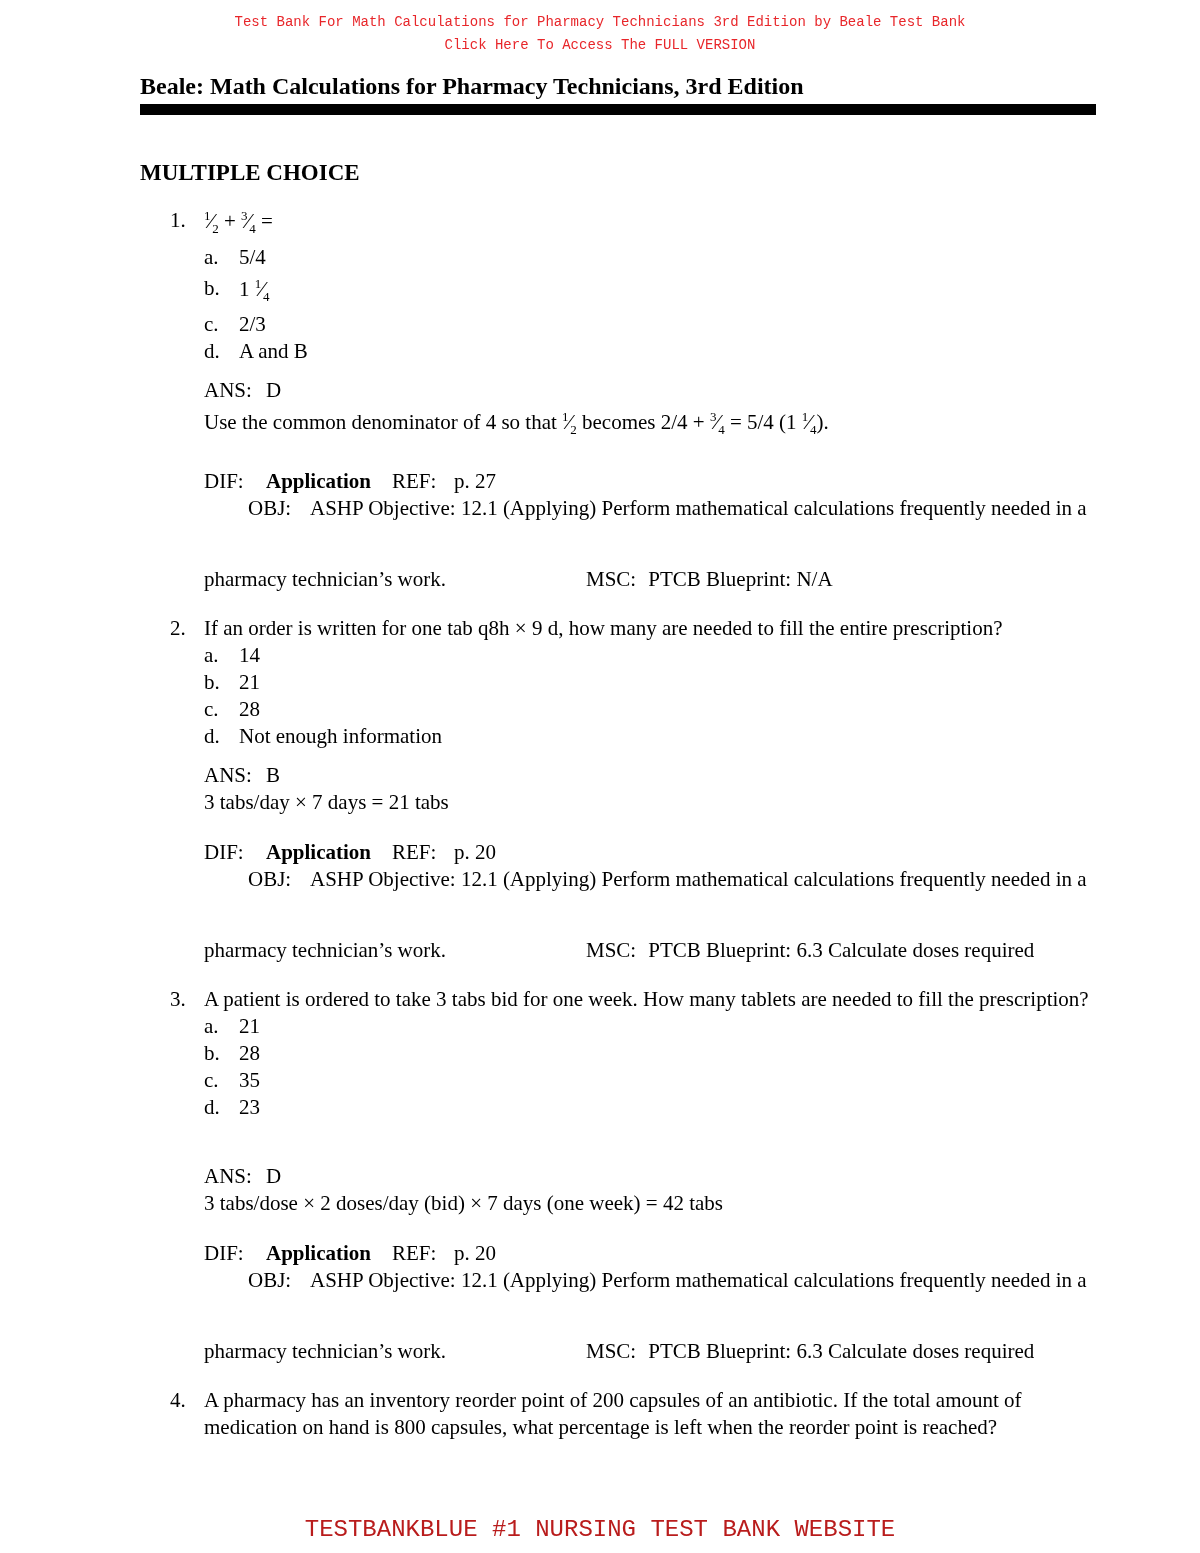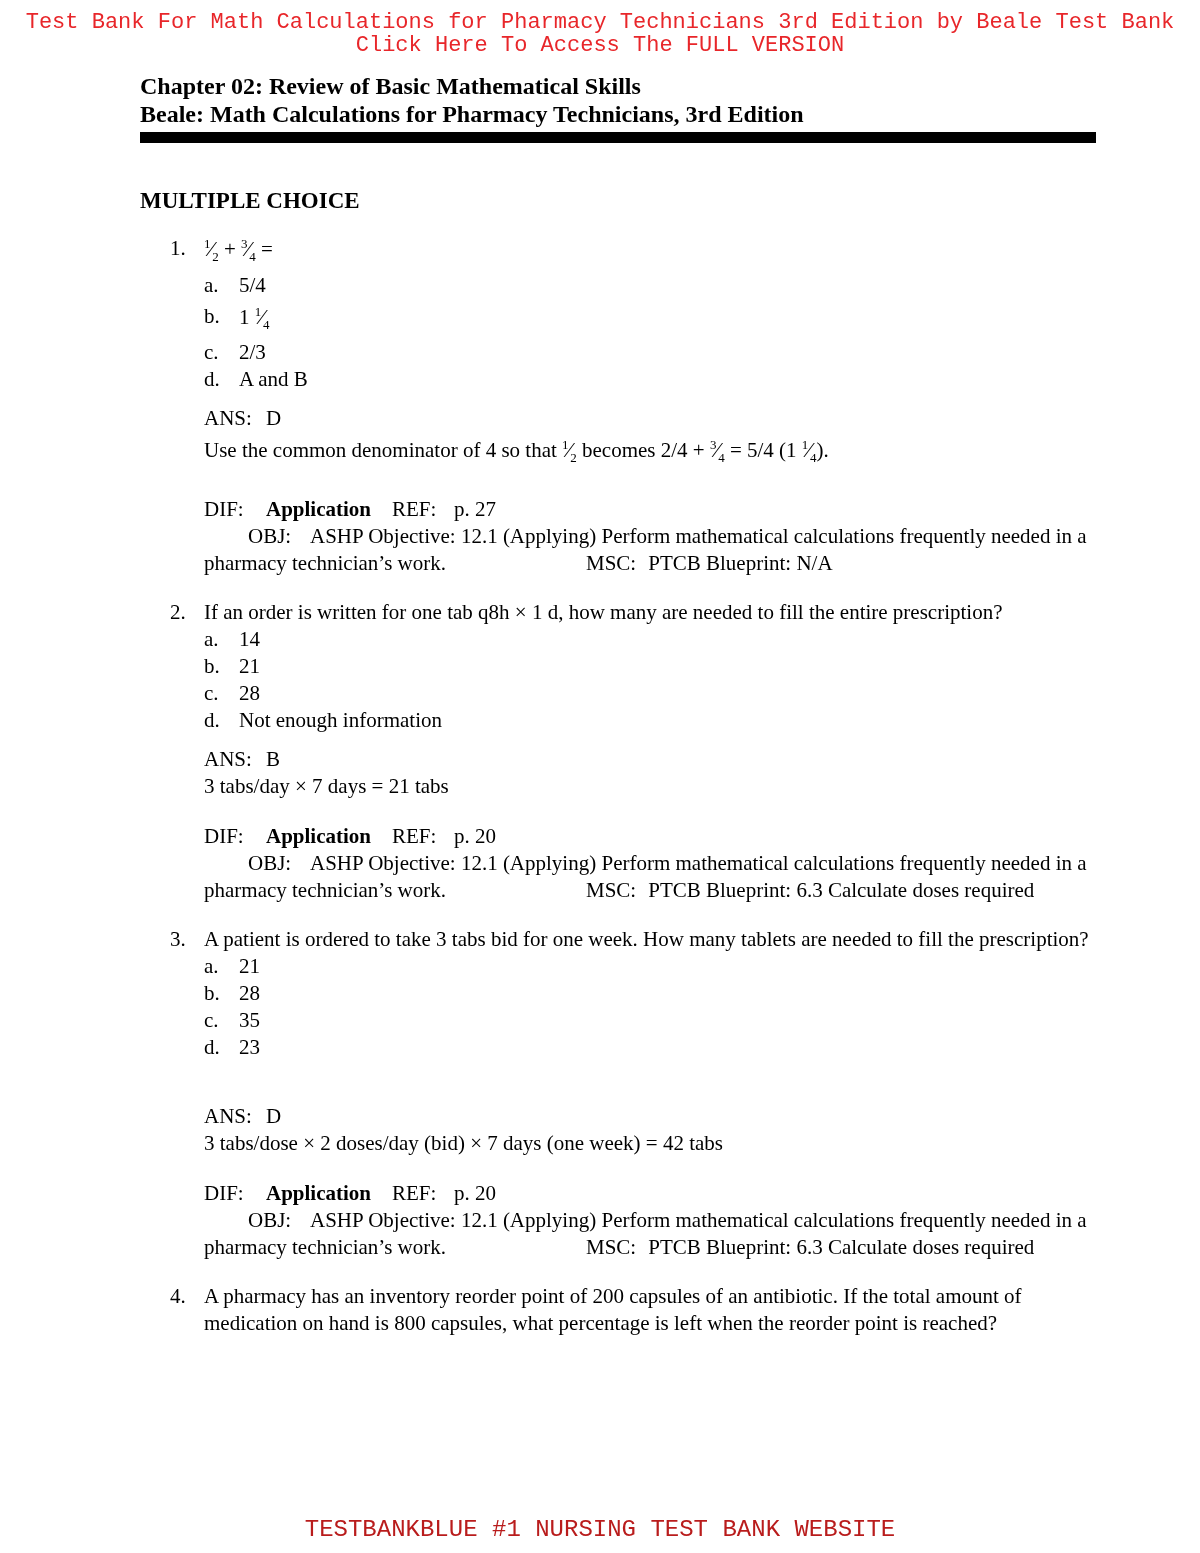--- a/index.html
+++ b/index.html
@@ -8,21 +8,21 @@
   body {
     width: 1200px; height: 1553px;
     position: relative; overflow: hidden;
     font-family: "Liberation Serif", serif;
     font-size: 21px; line-height: 27px; color: #000;
   }
   
   .banner {
     padding-top: 11px; text-align: center;
     font-family: "Liberation Mono", monospace;
-    font-size: 22px; line-height: 23px;
+    font-size: 14px; line-height: 23px;
     color: var(--banner-red);
     white-space: nowrap;
   }
   .banner .link-line { cursor: pointer; }
   
   .titles {
     margin: 15px 0 0 140px;
     font-weight: bold; font-size: 24px; line-height: 28px;
   }
   .bar { margin: 4px 0 0 140px; width: 956px; height: 11px; background: #000; }
@@ -42,21 +42,21 @@
   .opt.has-frac { padding: 4px 0 6px 0; }
   
   .answer-block { margin-left: 64px; margin-top: 12px; }
   .q3-gap { margin-top: 42px; }
   .lbl { display: inline-block; width: 62px; }
   .rationale { width: 920px; }
   .rat-frac { padding: 4px 0 7px 0; }
   .meta-row { margin-top: 23px; }
   .meta-dif { display: inline-block; width: 126px; font-weight: bold; }
   .obj-para { width: 885px; margin-left: 44px; }
-  .obj-line2 { position: relative; }
+  .obj-line2 { position: relative; margin-top: 44px; }
   .msc-group { position: absolute; left: 382px; top: 0; white-space: nowrap; }
   .msc-label { margin-right: 12px; }
   
   .frac { white-space: nowrap; }
   .fr-n { display: inline-block; font-size: 13px; transform: translateY(-8px); }
   .fr-s { font-size: 22px; margin: 0 -1px; }
   .fr-d { display: inline-block; font-size: 13px; transform: translateY(5px); }
   
   .footer {
     position: absolute; left: 0; right: 0; bottom: 10px;
@@ -67,21 +67,20 @@
 </style>
 </head>
 <body>
 
 <div class="banner">
   <div>Test Bank For Math Calculations for Pharmacy Technicians 3rd Edition by Beale Test Bank</div>
   <div class="link-line">Click Here To Access The FULL VERSION</div>
 </div>
 
 <div class="titles">
-  <div>Chapter 02: Review of Basic Mathematical Skills</div>
   <div>Beale: Math Calculations for Pharmacy Technicians, 3rd Edition</div>
 </div>
 <div class="bar"></div>
 
 <div class="mc-heading">MULTIPLE CHOICE</div>
 
 <div class="questions">
 
   <div class="question">
     <div class="q-row q-frac-row">
@@ -120,21 +119,21 @@
         <span class="msc-group">
           <span class="msc-label">MSC:</span><span>PTCB Blueprint: N/A</span>
         </span>
       </div>
     </div>
   </div>
 
   <div class="question">
     <div class="q-row">
       <span class="q-num">2.</span>
-      <span class="q-stem">If an order is written for one tab q8h × 1 d, how many are needed to fill the entire prescription?</span>
+      <span class="q-stem">If an order is written for one tab q8h × 9 d, how many are needed to fill the entire prescription?</span>
     </div>
     <div class="opt">
       <span class="opt-letter">a.</span>
       <span class="opt-text">14</span>
     </div>
     <div class="opt">
       <span class="opt-letter">b.</span>
       <span class="opt-text">21</span>
     </div>
     <div class="opt">

